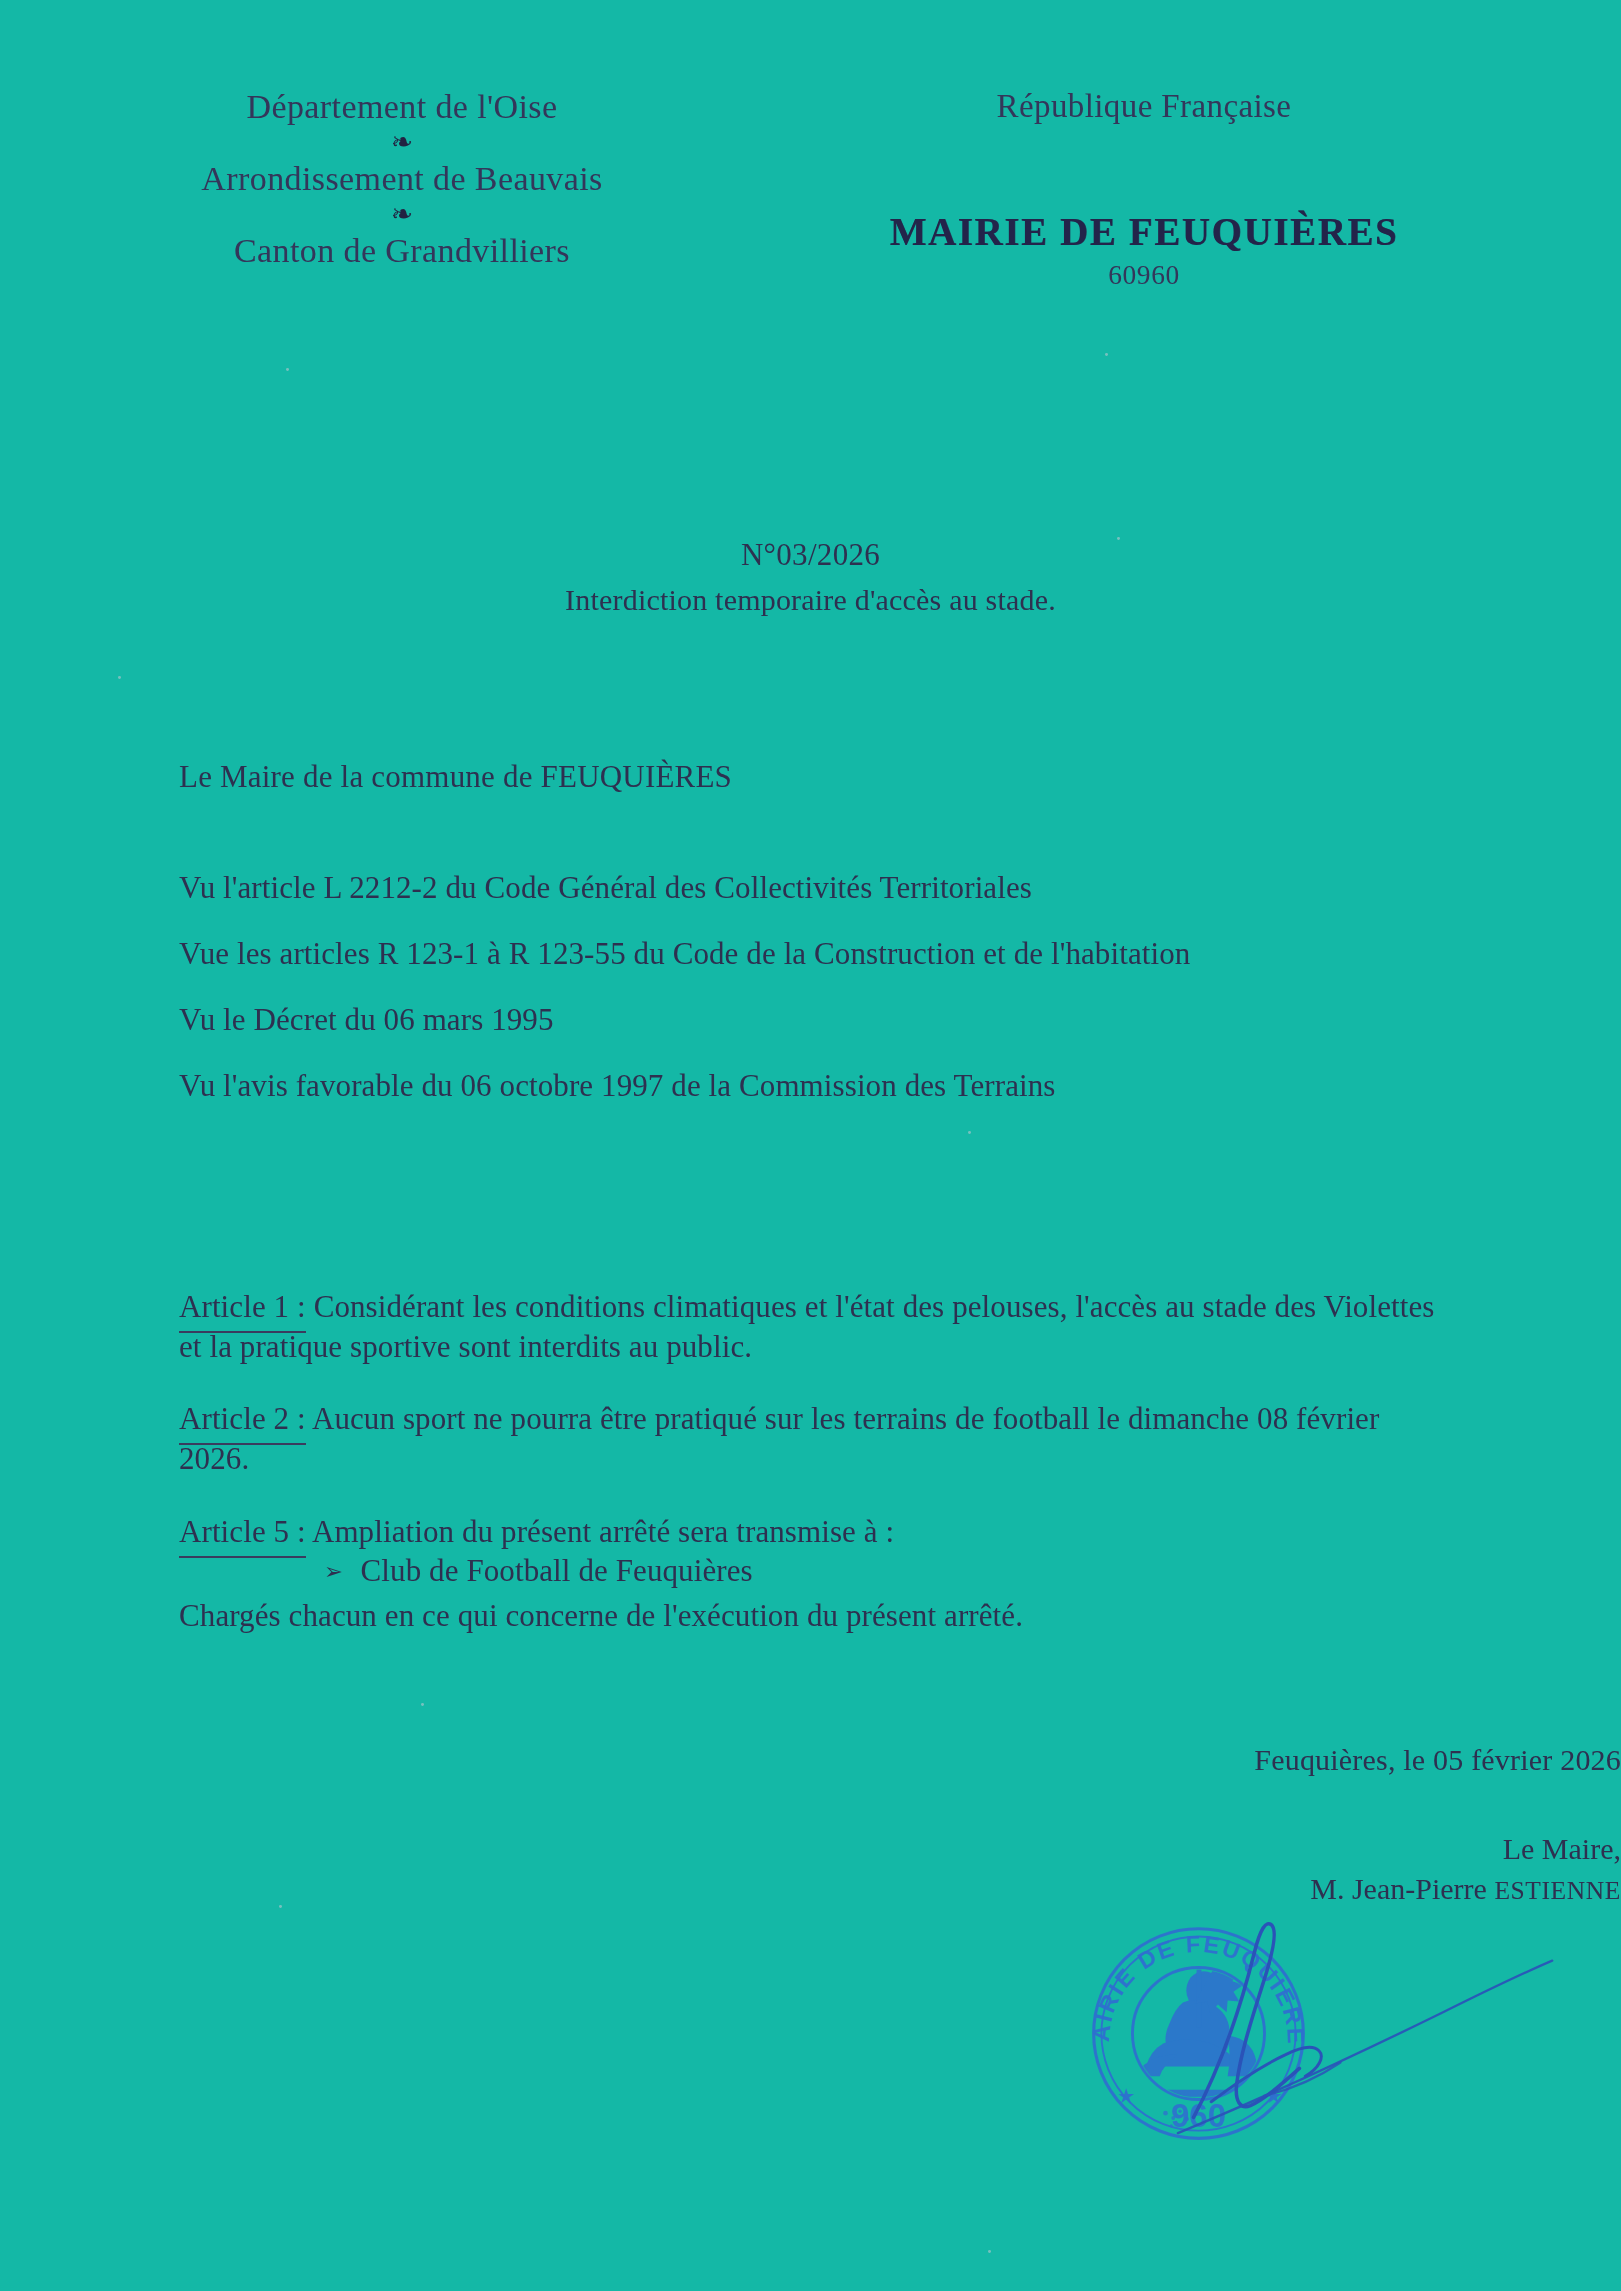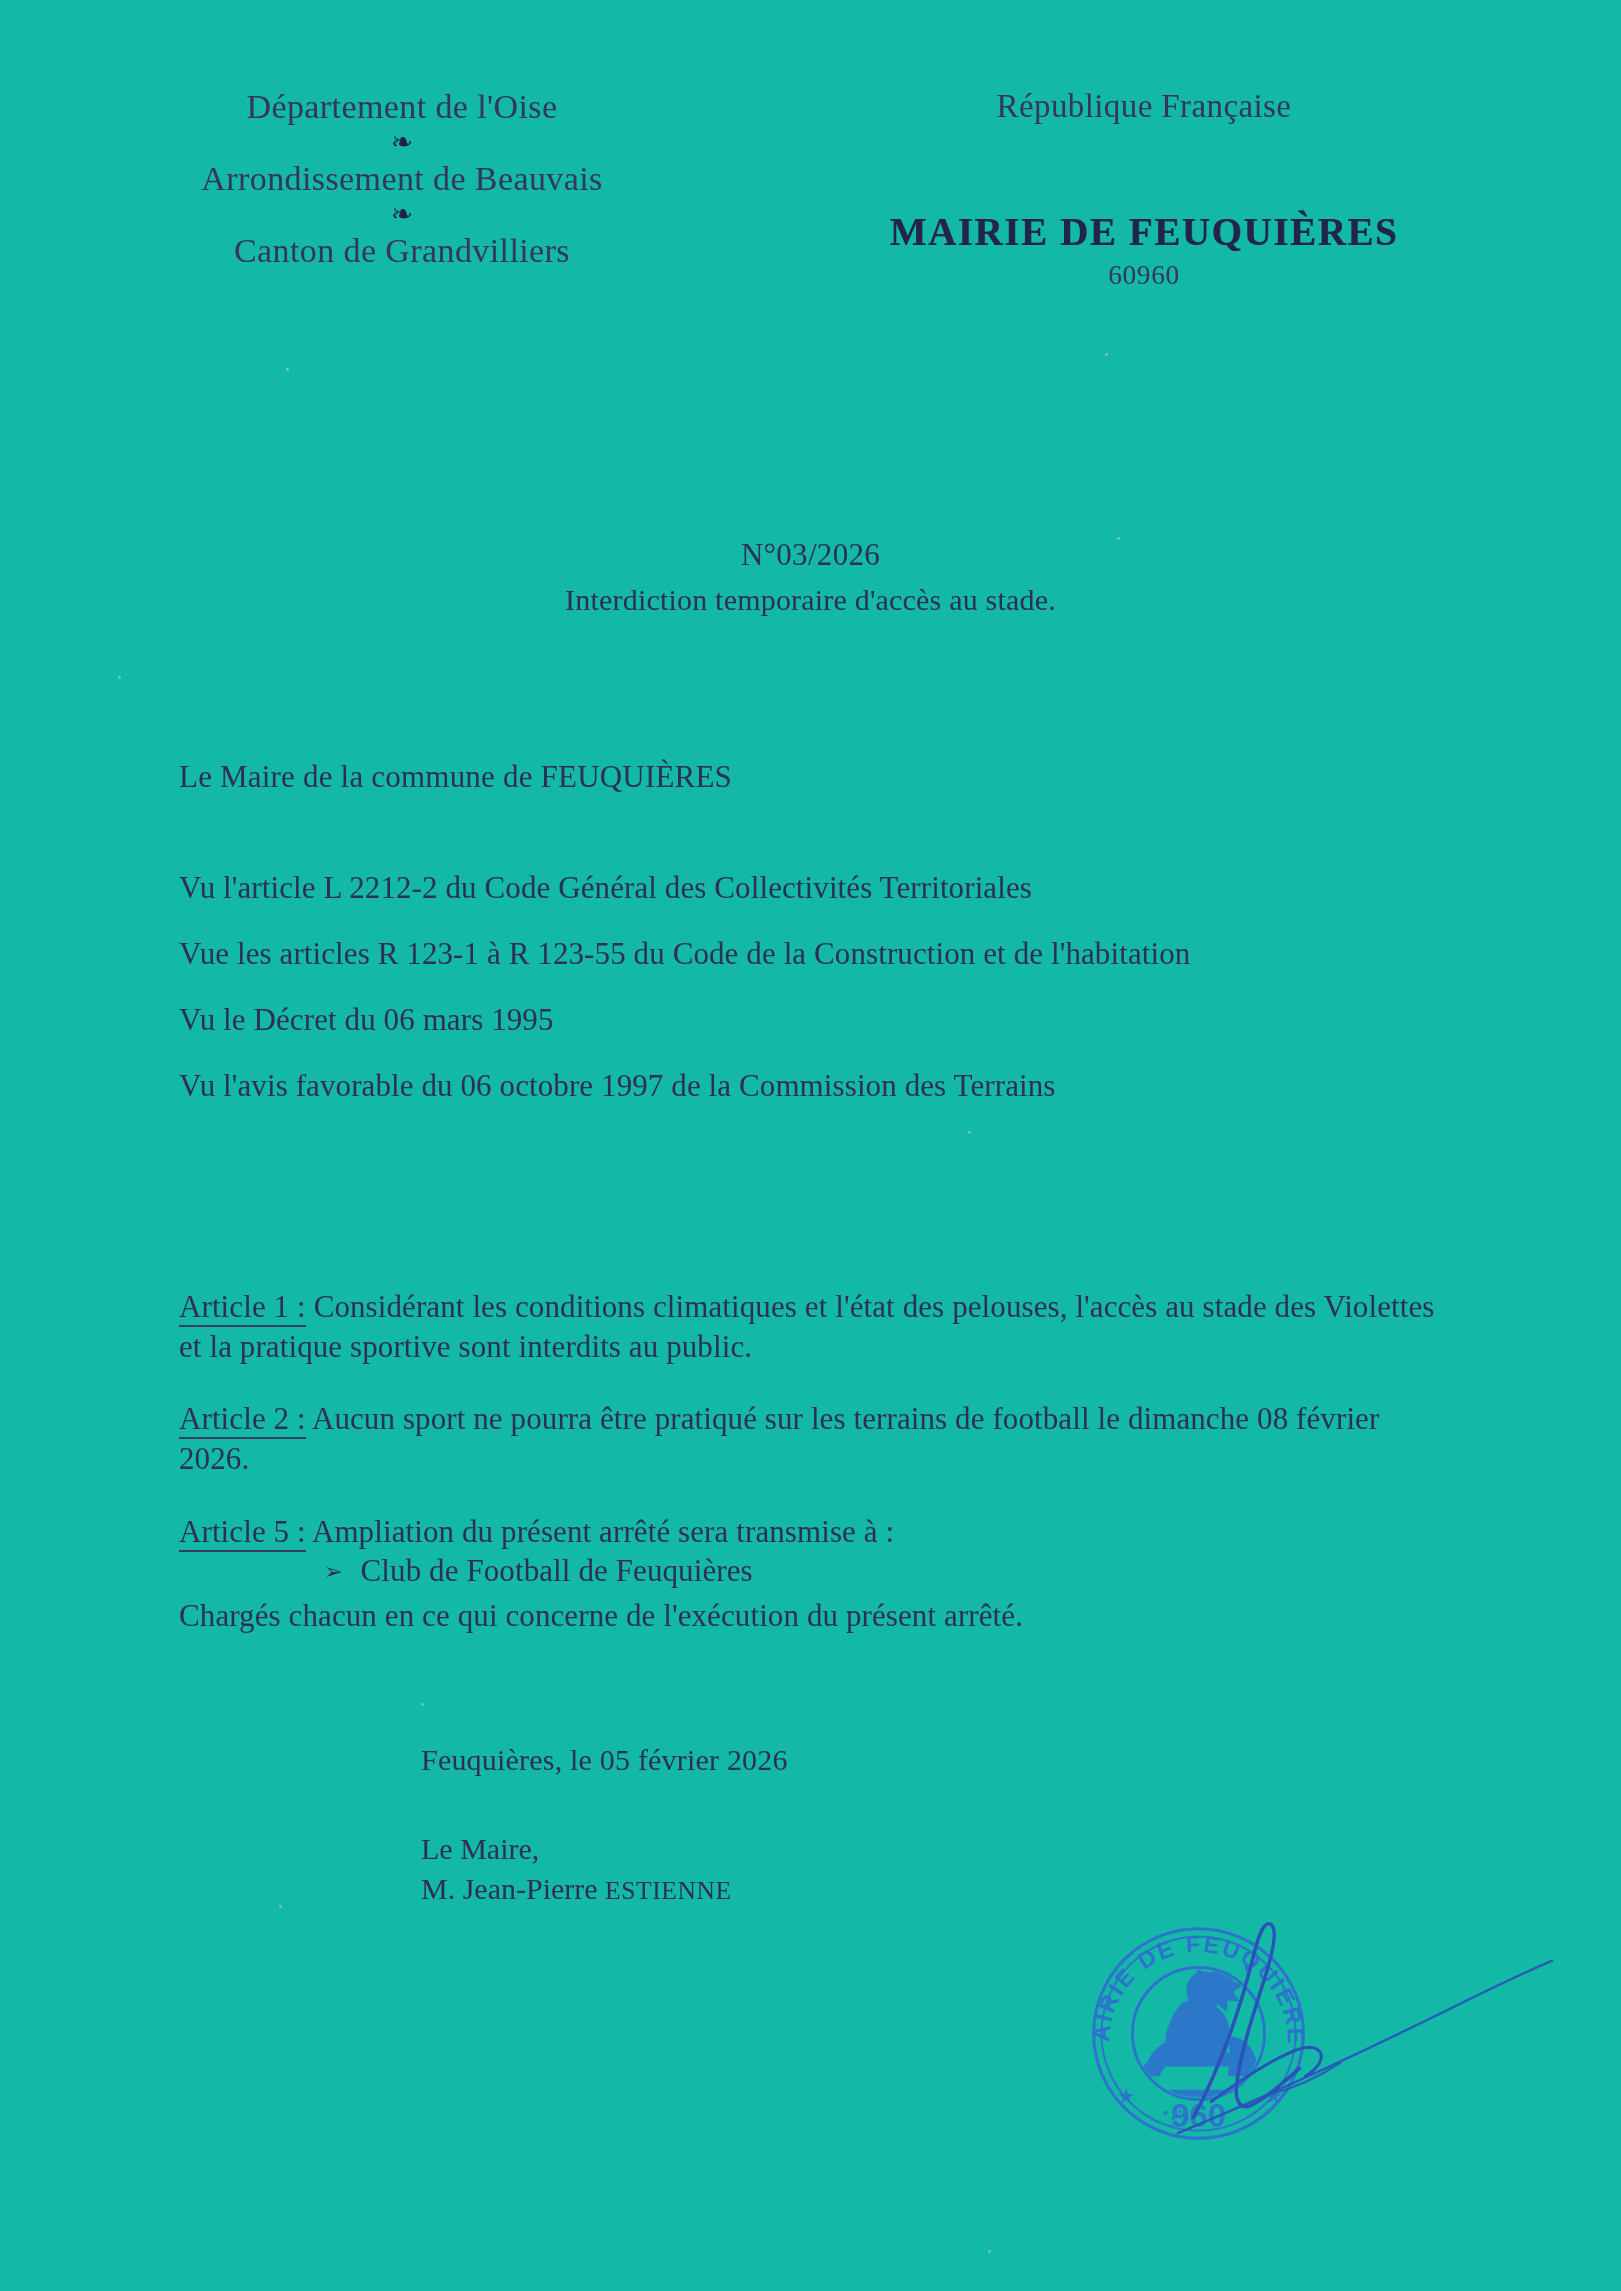--- a/index.html
+++ b/index.html
@@ -140,21 +140,21 @@
     width: 1274px;
   }
   .article {
     font-size: 31px;
     line-height: 1.28;
     margin-bottom: 33px;
     letter-spacing: 0.1px;
   }
   .art-label {
     border-bottom: 2px solid #3a3c5e;
-    padding-bottom: 1px;
+    padding-bottom: 7px;
     text-align: center;
   }
   .bullet-line {
     margin-left: 145px;
     font-size: 31px;
     line-height: 1.3;
     display: flex;
     align-items: baseline;
     gap: 17.6px;
   }
@@ -165,21 +165,21 @@
   }
   .art5 { margin-bottom: 5.9px; }
   .charges { font-size: 31px; line-height: 1.3; margin-top: 3.9px; }
 
   
   .sig-block {
     position: absolute;
     top: 1743px;
     left: 0;
     width: 1621px;
-    text-align: left;
+    text-align: right;
   }
   .sig-date {
     font-size: 30px;
     padding-left: 421px;
     letter-spacing: 0.2px;
   }
   .sig-maire {
     margin-top: 55px;
     font-size: 30px;
     padding-left: 421px;

